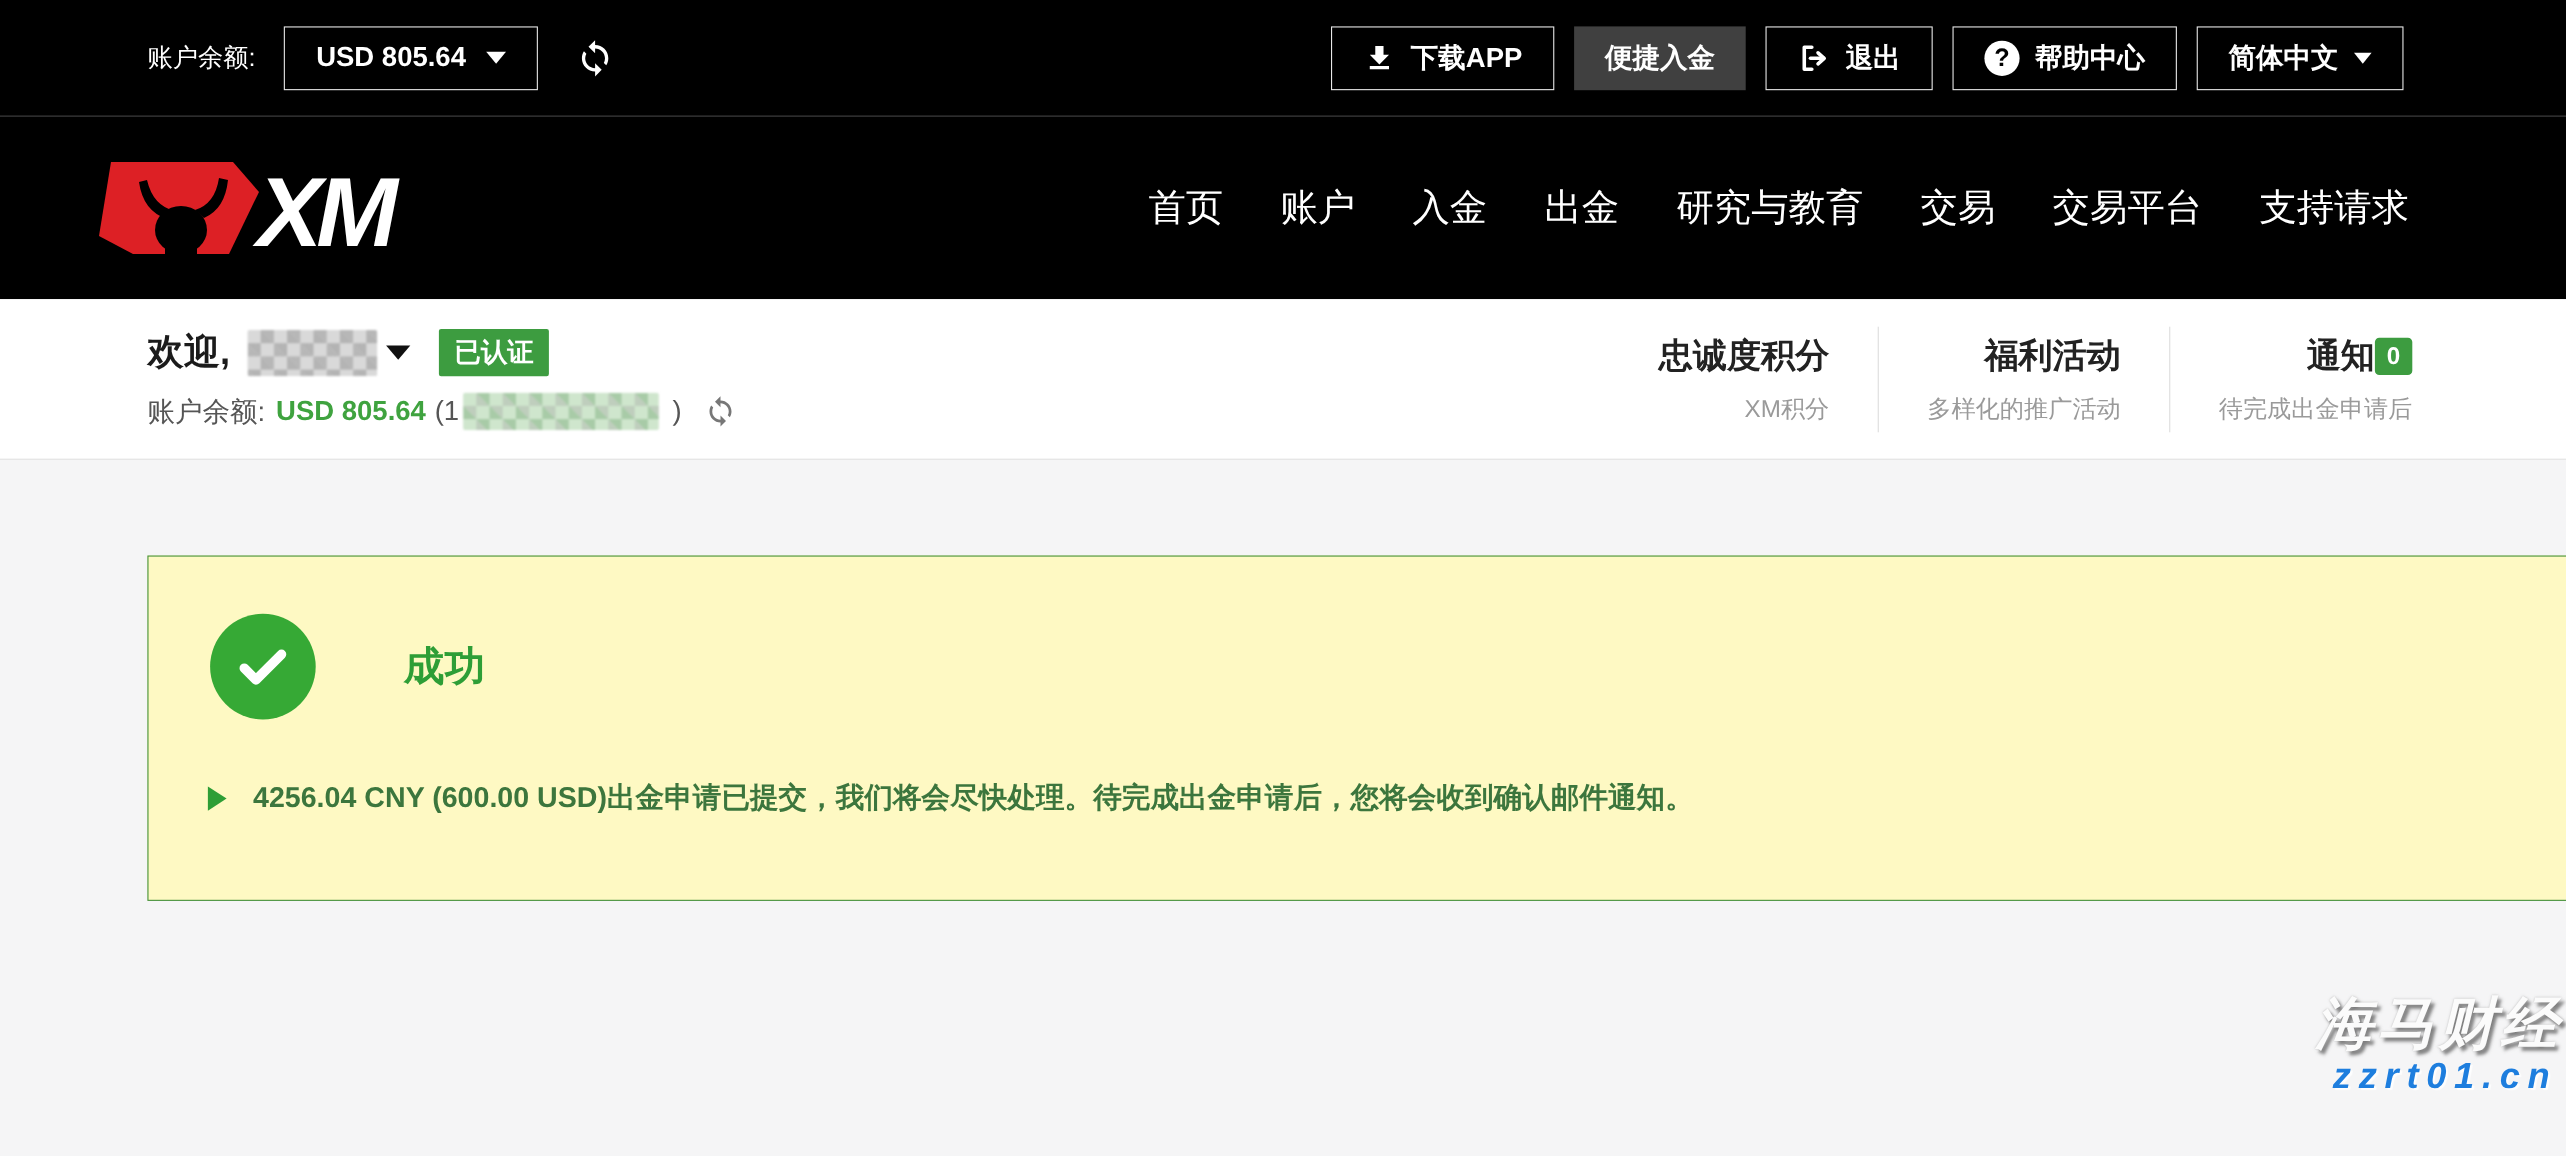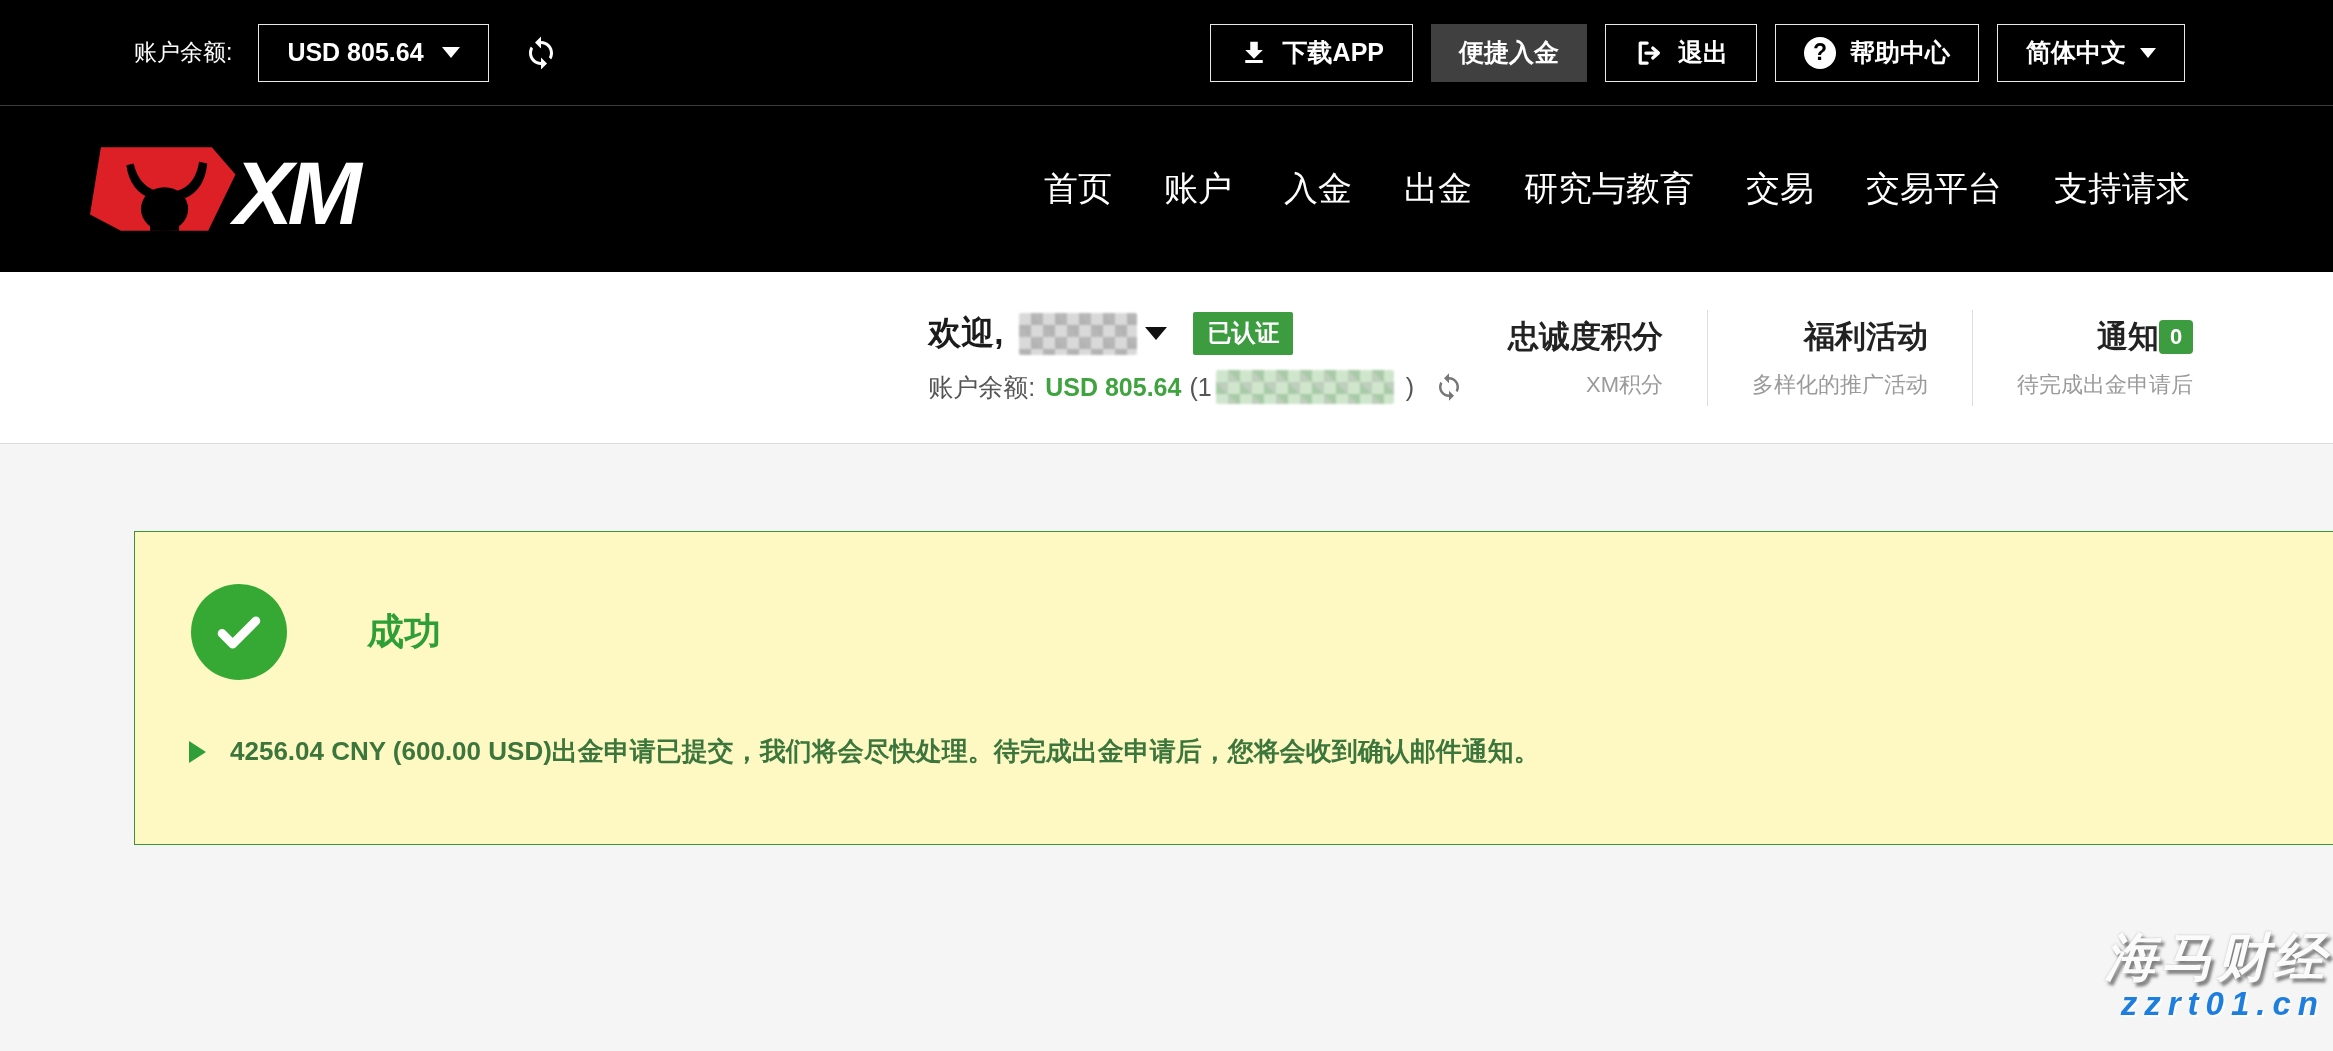--- a/index.html
+++ b/index.html
@@ -44,22 +44,22 @@
     height:166px; background:#000;
     display:flex; align-items:center;
     padding:0 143px 0 70px;
   }
   .brand { display:flex; align-items:center; cursor:pointer; }
   .nav-menu { margin-left:auto; display:flex; align-items:center; gap:52px; }
   .nav-item { color:#fff; font-size:34px; font-weight:500; text-decoration:none; cursor:pointer; white-space:nowrap; }
 
   
   .welcome {
-    height:172px; background:#fff; border-bottom:1px solid #dcdcdc;
-    display:flex; align-items:center; justify-content:flex-end;
+    height:146px; background:#fff; border-bottom:1px solid #dcdcdc;
+    display:flex; align-items:center; justify-content:space-between;
     padding:0 140px 0 134px;
   }
   .w-row1 { display:flex; align-items:center; }
   .w-greeting { font-size:33px; font-weight:700; color:#1b1b1b; }
   .mosaic {
     display:inline-block; border-radius:2px;
     background-color:#d9d9d9;
     background-image:
       linear-gradient(45deg, rgba(150,150,150,.5) 25%, transparent 25%, transparent 75%, rgba(150,150,150,.5) 75%),
       linear-gradient(45deg, rgba(110,110,110,.35) 25%, transparent 25%, transparent 75%, rgba(110,110,110,.35) 75%);

